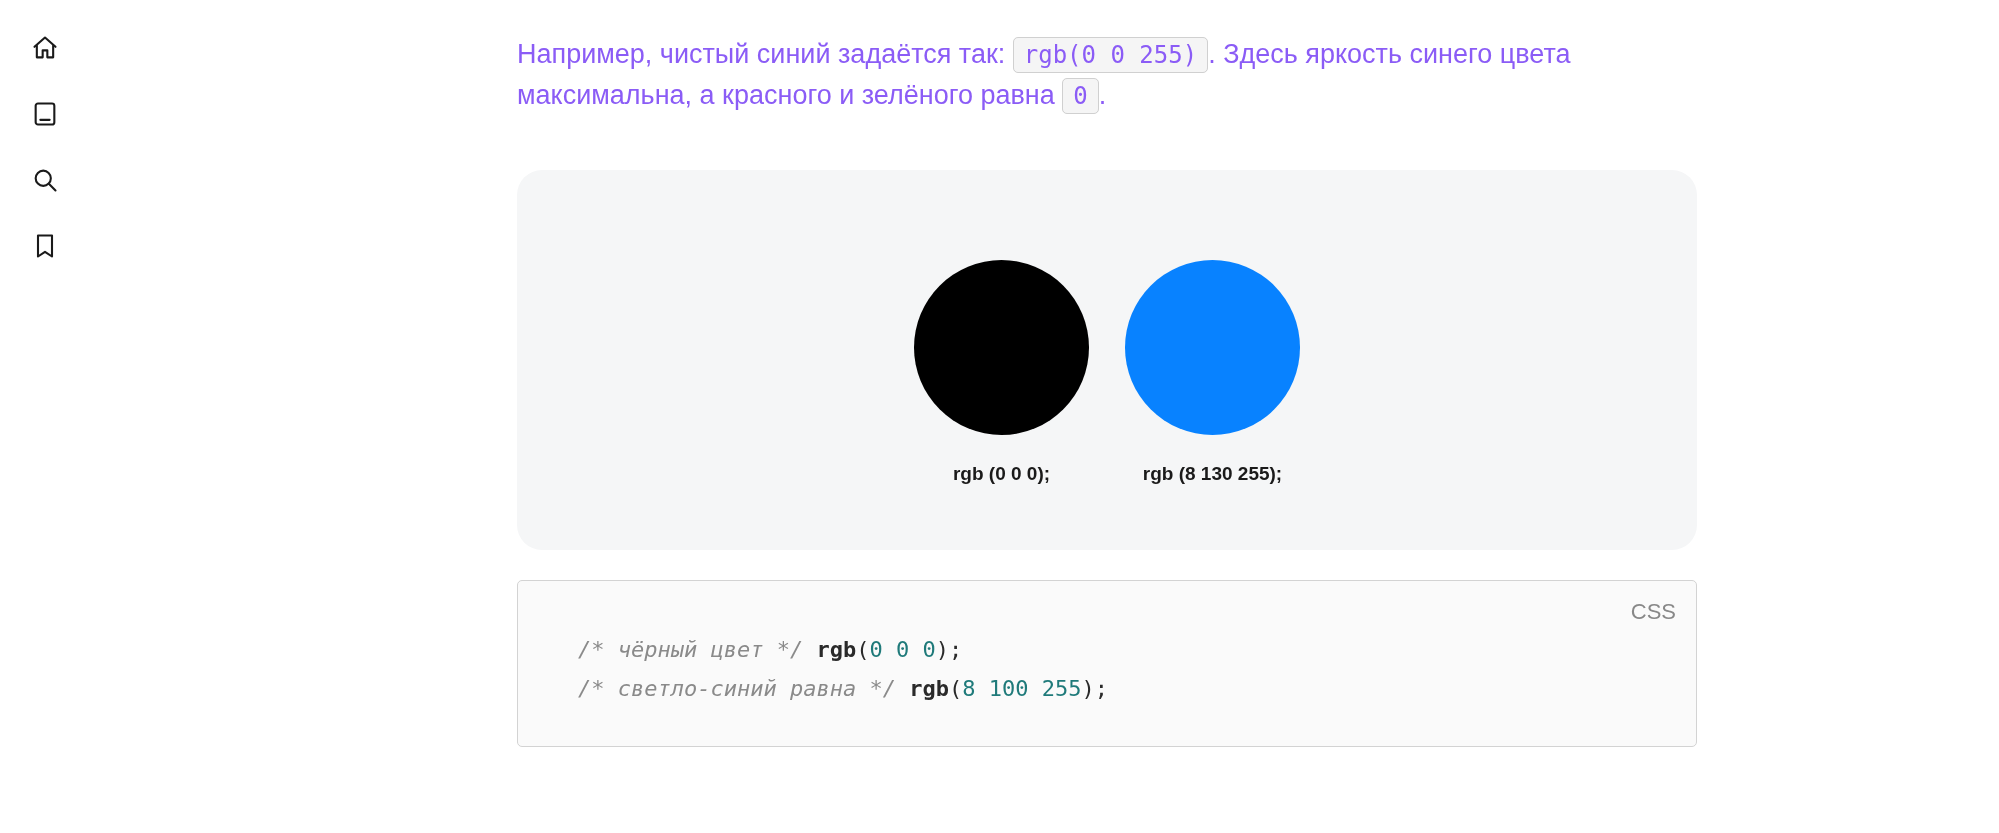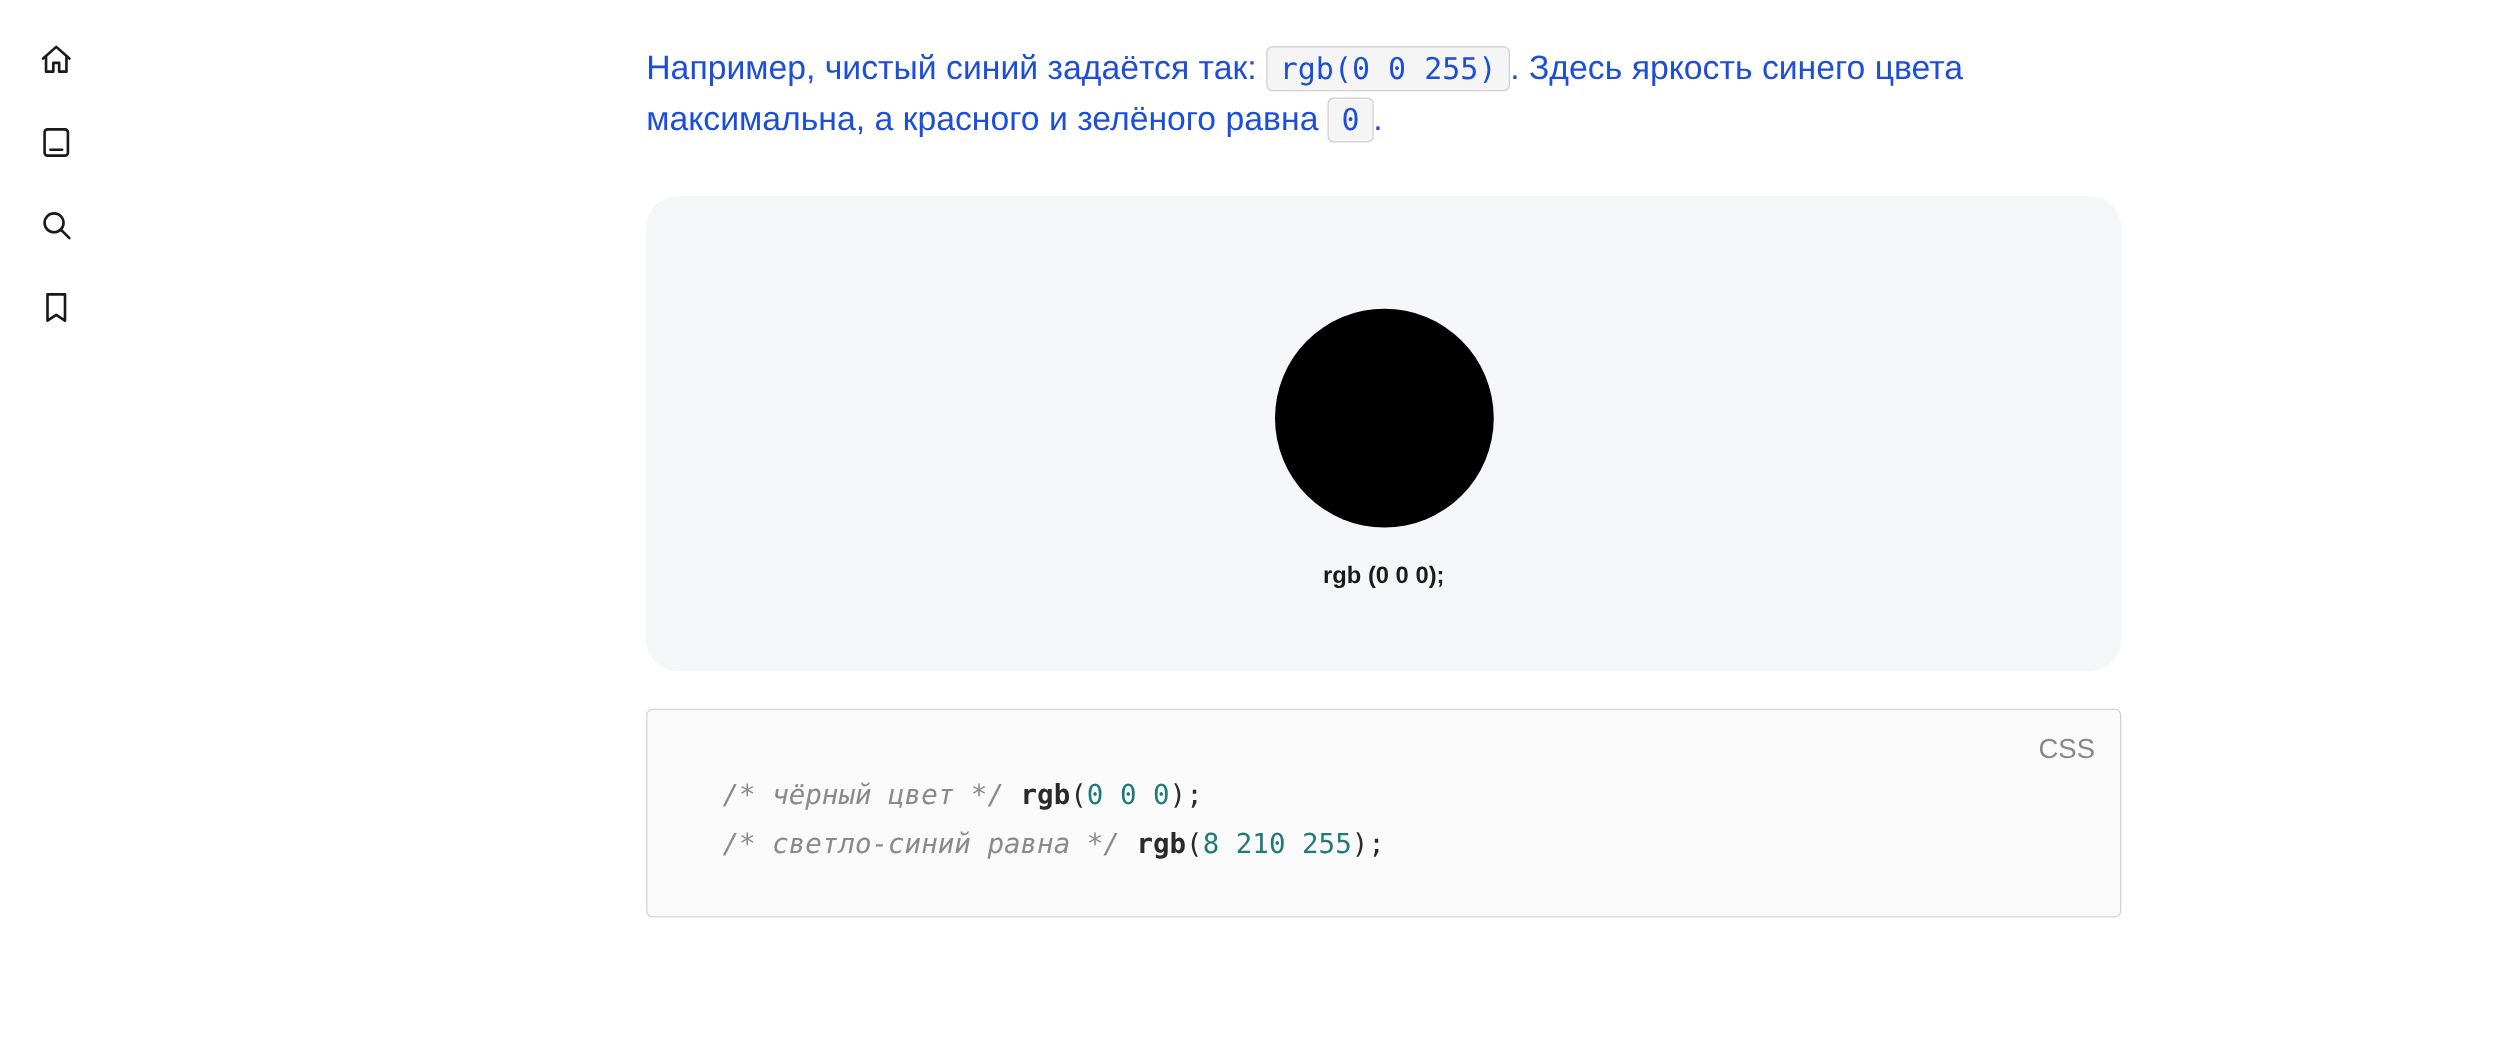--- a/index.html
+++ b/index.html
@@ -31,22 +31,22 @@
     }
     .sidebar-icon svg { width: 100%; height: 100%; }
     .content {
       margin-left: 517px;
       padding-top: 34px;
       width: 1180px;
     }
     .paragraph {
       font-size: 27px;
       line-height: 1.5;
-      color: #1d4ed8;
-      margin-bottom: 42px;
+      color: #8b5cf6;
+      margin-bottom: 55px;
     }
     .inline-code {
       font-family: 'Menlo', 'Consolas', monospace;
       font-size: 24px;
       background: #f5f5f5;
       border: 1px solid #d0d0d0;
       border-radius: 5px;
       padding: 3px 10px;
       white-space: nowrap;
     }
@@ -136,21 +136,25 @@
   <p class="paragraph">
     <span>Например, чистый синий задаётся так: </span>
     <code class="inline-code">rgb(0 0 255)</code><span>. Здесь яркость синего цвета максимальна, а красного и зелёного равна </span><code class="inline-code">0</code><span>.</span>
   </p>
 
   <div class="swatch-panel">
     <div class="swatch">
       <div class="circle black"></div>
       <div class="swatch-label">rgb (0 0 0);</div>
     </div>
+    <div class="swatch">
+      <div class="circle blue"></div>
+      <div class="swatch-label">rgb (8 130 255);</div>
+    </div>
   </div>
 
   <div class="code-block">
     <div class="code-lang">CSS</div>
     <div><span class="tok-comment">/* чёрный цвет */</span><span> </span><span class="tok-fn">rgb</span><span class="tok-punct">(</span><span class="tok-num">0</span> <span class="tok-num">0</span> <span class="tok-num">0</span><span class="tok-punct">);</span></div>
-    <div><span class="tok-comment">/* светло-синий равна */</span><span> </span><span class="tok-fn">rgb</span><span class="tok-punct">(</span><span class="tok-num">8</span> <span class="tok-num">210</span> <span class="tok-num">255</span><span class="tok-punct">);</span></div>
+    <div><span class="tok-comment">/* светло-синий равна */</span><span> </span><span class="tok-fn">rgb</span><span class="tok-punct">(</span><span class="tok-num">8</span> <span class="tok-num">100</span> <span class="tok-num">255</span><span class="tok-punct">);</span></div>
   </div>
 
 </div>
 
 </body></html>

